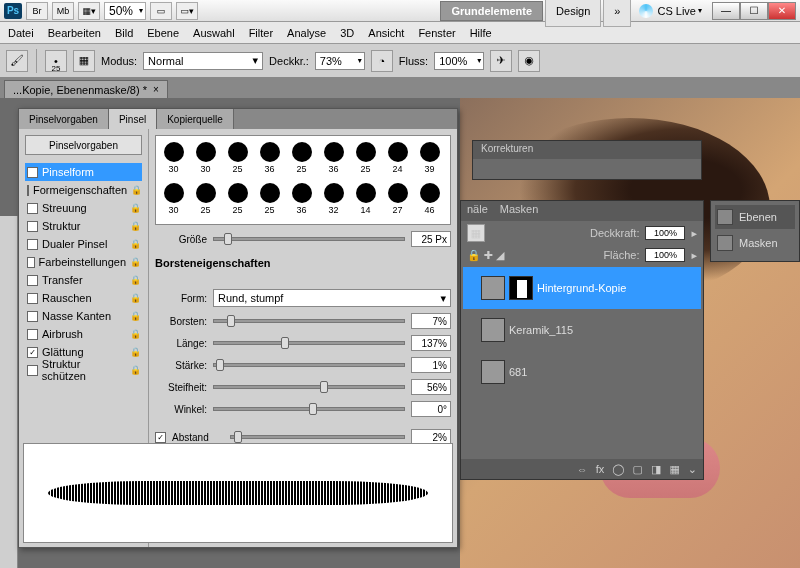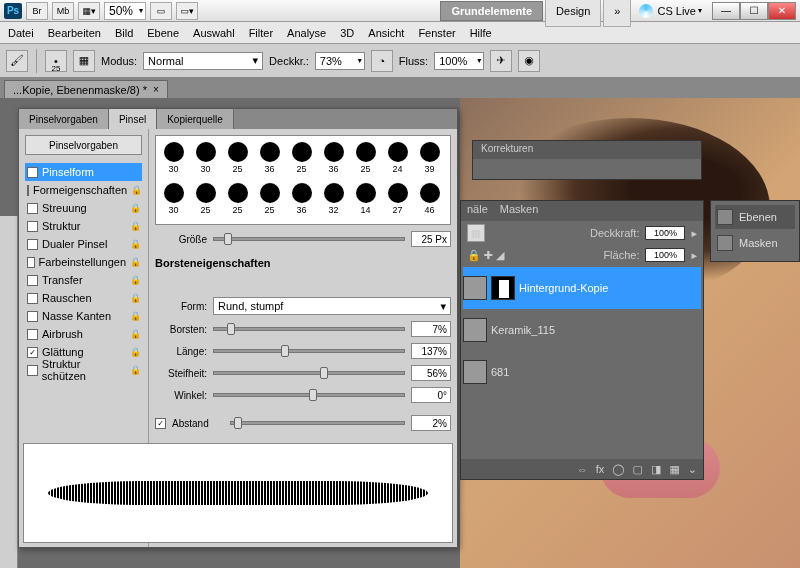--- a/index.html
+++ b/index.html
@@ -48,34 +48,34 @@
 .maincol{flex:1;padding:6px;display:flex;flex-direction:column;}
 .presets{height:90px;border:1px solid #888;background:#fff;display:flex;flex-wrap:wrap;overflow:hidden;padding:2px;gap:1px;flex-direction:column;}
 .preset{width:31px;height:40px;display:flex;flex-direction:column;align-items:center;justify-content:center;}
 .preset .swatch{width:20px;height:20px;border-radius:50%;background:#000;}
 .preset .sz{font-size:9px;margin-top:2px;}
 .slider-row{display:flex;align-items:center;margin-top:6px;gap:6px;}
 .slider-row .lbl{width:52px;font-size:10px;text-align:right;}
 .slider-row .track{flex:1;height:4px;background:#999;border:1px solid #777;position:relative;}
 .slider-row .thumb{position:absolute;top:-5px;width:8px;height:12px;background:#ddd;border:1px solid #666;border-radius:2px;}
 .slider-row .val{width:40px;height:16px;border:1px solid #888;background:#fff;font-size:10px;display:flex;align-items:center;justify-content:flex-end;padding-right:3px;}
-.section-title{font-weight:bold;font-size:11px;margin:10px 0 22px;}
+.section-title{font-weight:bold;font-size:11px;margin:10px 0 14px;}
 .form-dd{height:18px;border:1px solid #888;background:#fff;flex:1;display:flex;align-items:center;justify-content:space-between;padding:0 4px;}
 .preview{position:absolute;bottom:4px;left:4px;right:4px;height:100px;border:1px solid #888;background:#fff;display:flex;align-items:center;justify-content:center;}
 .stroke{width:380px;height:60px;background:repeating-linear-gradient(90deg,#000 0,#000 2px,transparent 2px,transparent 3px);border-radius:50%/100%;transform:scaleY(0.4);}
 
 .korr-panel{position:absolute;left:472px;top:140px;width:230px;height:40px;background:#6b6b6b;border:1px solid #333;}
 .korr-panel .hdr{height:18px;background:#5a5a5a;padding:2px 8px;color:#ccc;font-size:10px;}
 .mask-panel{position:absolute;left:460px;top:200px;width:244px;height:280px;background:#6b6b6b;border:1px solid #333;}
 .mask-panel .hdr{height:20px;background:#5a5a5a;display:flex;padding:2px 6px;color:#ccc;font-size:10px;gap:12px;}
 .mask-panel .toolbar{height:24px;display:flex;align-items:center;padding:0 6px;gap:6px;color:#ccc;font-size:10px;}
 .mask-panel .opt-row{height:20px;display:flex;align-items:center;padding:0 6px;gap:6px;color:#ccc;font-size:10px;justify-content:flex-end;}
 .mask-panel .mini{width:40px;height:14px;background:#fff;border:1px solid #333;font-size:9px;display:flex;align-items:center;justify-content:center;color:#000;}
 .layers{padding:2px;}
-.layer{height:42px;display:flex;align-items:center;gap:4px;padding:0;color:#ddd;font-size:10px;}
+.layer{height:42px;display:flex;align-items:center;gap:4px;padding:18px;color:#ddd;font-size:10px;}
 .layer.sel{background:#3399ff;color:#fff;}
 .layer .thumb{width:24px;height:24px;border:1px solid #333;background:#999;}
 .layer .thumb.mask{background:#000;position:relative;}
 .layer .thumb.mask::after{content:"";position:absolute;left:7px;top:3px;width:10px;height:18px;background:#fff;}
 .right-panel{position:absolute;right:0;top:200px;width:90px;background:#6b6b6b;border:1px solid #333;padding:4px;}
 .rp-item{height:24px;display:flex;align-items:center;gap:6px;color:#ddd;font-size:10px;margin-bottom:2px;padding:2px;}
 .rp-item.sel{background:#555;}
 .rp-icon{width:16px;height:16px;border:1px solid #444;background:#888;}
 .tool-strip{position:absolute;left:0;top:118px;width:18px;height:400px;background:#cfcfcf;border-right:1px solid #888;}
 .layer-footer{position:absolute;bottom:0;left:0;right:0;height:20px;background:#5a5a5a;display:flex;align-items:center;justify-content:flex-end;gap:8px;padding:0 6px;color:#ccc;font-size:10px;}
@@ -334,20 +334,27 @@
             <div class="val">7%</div>
           </div>
           <div class="slider-row">
             <span class="lbl">Länge:</span>
             <div class="track">
               <div class="thumb" style="left:35%"></div>
             </div>
             <div class="val">137%</div>
           </div>
           <div class="slider-row">
+            <span class="lbl">Stärke:</span>
+            <div class="track">
+              <div class="thumb" style="left:1%"></div>
+            </div>
+            <div class="val">1%</div>
+          </div>
+          <div class="slider-row">
             <span class="lbl">Steifheit:</span>
             <div class="track">
               <div class="thumb" style="left:56%"></div>
             </div>
             <div class="val">56%</div>
           </div>
           <div class="slider-row">
             <span class="lbl">Winkel:</span>
             <div class="track">
               <div class="thumb" style="left:50%"></div>

